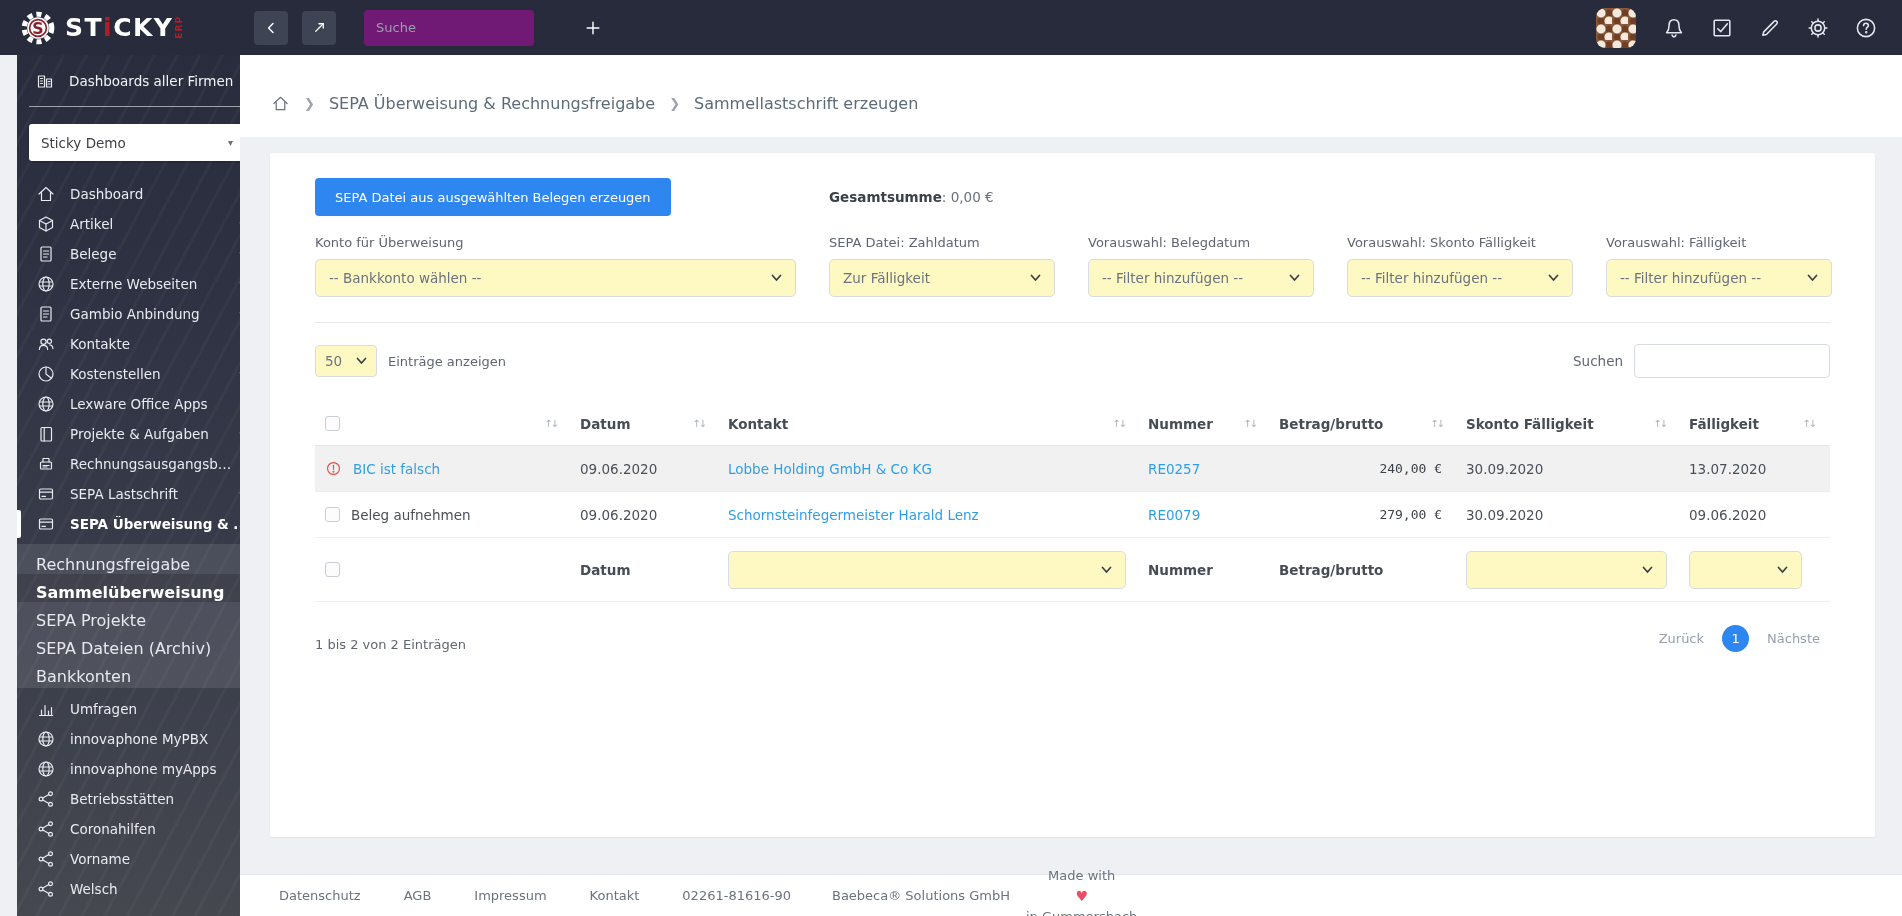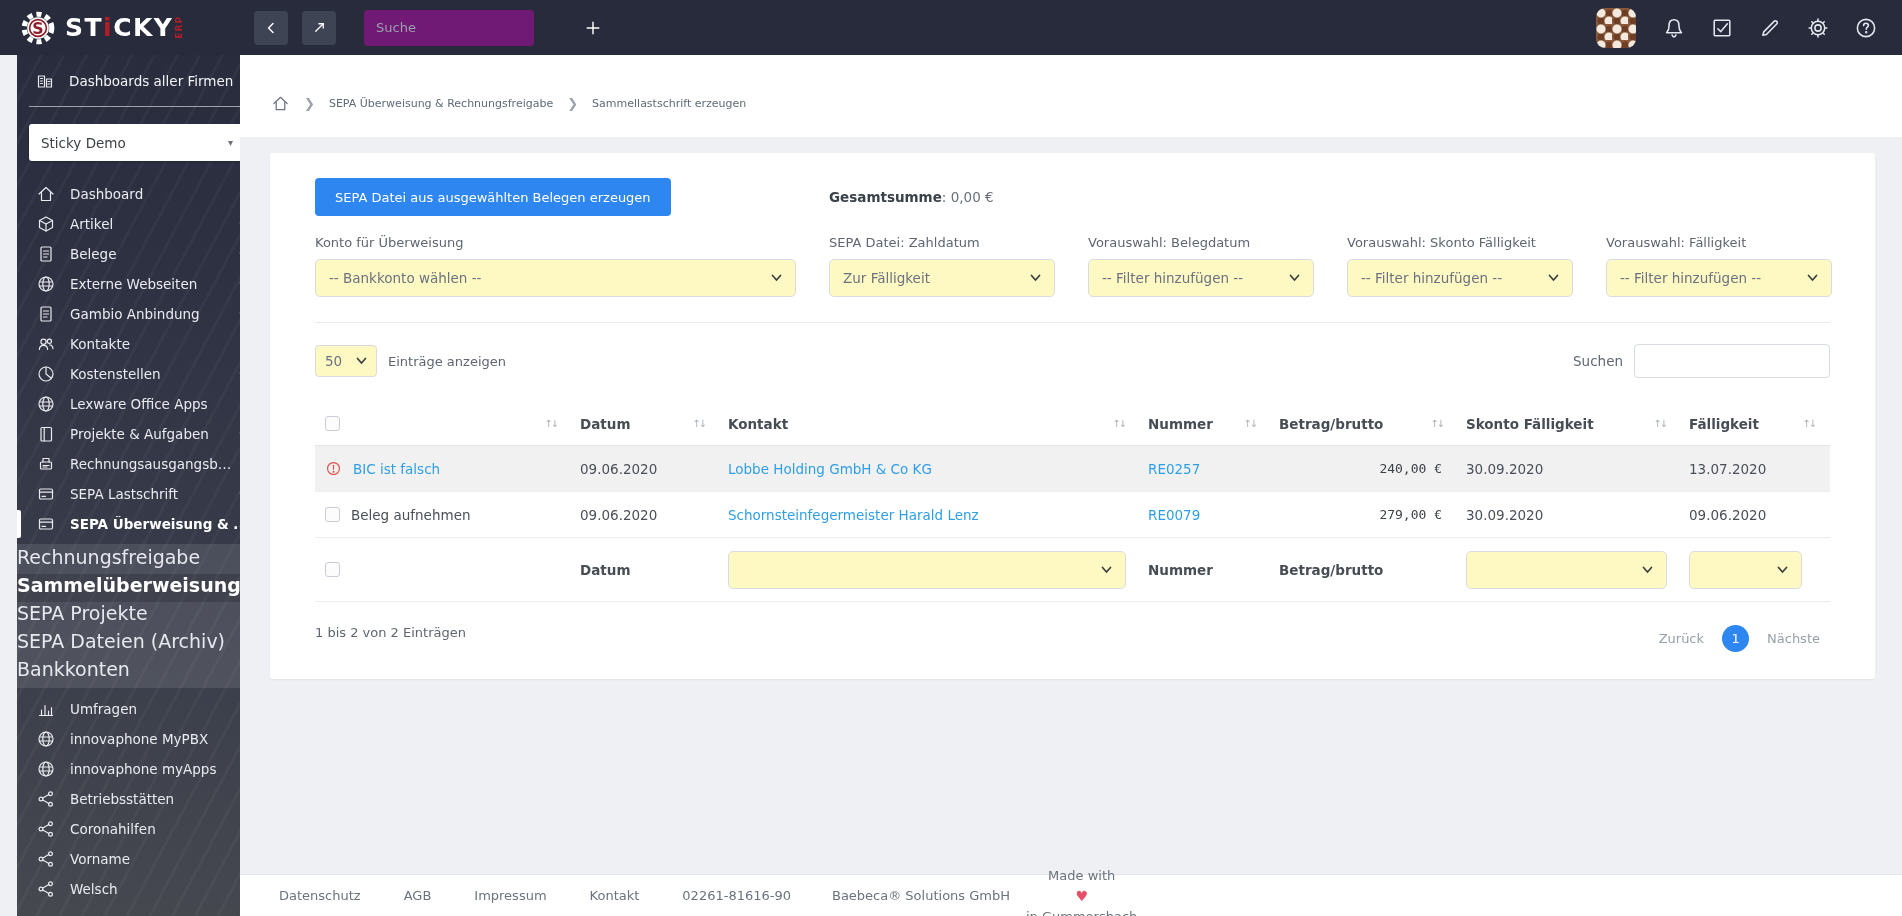--- a/index.html
+++ b/index.html
@@ -56,37 +56,37 @@
   .menu { margin-top:18px; }
   .m-item { height:30px; display:flex; align-items:center; padding-left:19px; cursor:pointer;
     font-size:13.5px; color:#e9ebf0; position:relative; }
   .m-item .si { flex:0 0 20px; }
   .m-item .lbl { margin-left:14px; white-space:nowrap; overflow:hidden; }
   .m-item .caret { margin-left:auto; margin-right:13px; font-size:9px; color:#d4d7de; }
   .m-item.active { font-weight:bold; color:#fff; }
   .m-item.active::before { content:""; position:absolute; left:0; top:1px; bottom:1px; width:4px;
     background:#fff; border-radius:0 2px 2px 0; }
   .submenu { margin-top:5px; background:rgba(255,255,255,.10); padding:2px 0; }
-  .s-item { height:28px; display:flex; align-items:flex-start; cursor:pointer;
-    font-size:19px; color:#e6e8ee; }
+  .s-item { height:28px; display:flex; align-items:flex-end; padding-left:19px; cursor:pointer;
+    font-size:16px; color:#e6e8ee; }
   .s-item.active { font-weight:bold; color:#fff; background:rgba(0,0,0,.16); }
   .menu2 { margin-top:6px; }
   .si { width:20px; height:20px; }
   .si svg, .si path, .si circle, .si rect, .si ellipse { stroke:#e9ebf0; fill:none;
     stroke-width:1.2; stroke-linecap:round; stroke-linejoin:round; }
 
   
   .main { position:absolute; top:55px; left:240px; width:1662px; height:861px; background:#eef0f4; }
   .crumb-band { height:82px; background:#fff; display:flex; align-items:center;
     padding:14px 0 0 31px; }
   .crumb-band .home { color:#6a7480; cursor:pointer; }
   .crumb-sep { margin:0 14px; color:#9aa3ad; font-size:13px; }
-  .crumb-item { font-size:11px; color:#5d6b78; cursor:pointer; }
-
-  .card { margin:16px 27px 0 30px; height:526px; background:#fff; border-radius:2px;
+  .crumb-item { font-size:16px; color:#5d6b78; cursor:pointer; }
+
+  .card { margin:16px 27px 0 30px; height:684px; background:#fff; border-radius:2px;
     box-shadow:0 1px 2px rgba(0,0,0,.05); padding:25px 45px 0 45px; position:relative; }
   .grid5 { display:grid; grid-template-columns:481px 226px 226px 226px 226px; column-gap:33px; }
   .row-top { align-items:center; }
   .btn-primary { grid-column:1; height:38px; background:#2e86f0; border:none; border-radius:4px;
     color:#fff; font-size:13px; padding:0 20px; cursor:pointer; justify-self:start;
     font-family:"DejaVu Sans","Liberation Sans",sans-serif; }
   .total { grid-column:2 / span 4; font-size:13.5px; color:#68707c; }
   .total b { color:#3a4149; }
   .row-filters { margin-top:19px; }
   .filter label { display:block; font-size:13px; color:#5f6672; margin-bottom:9px; }
@@ -120,21 +120,21 @@
   .warn { width:17px; height:17px; flex:0 0 auto; }
   .warn svg { stroke:#e0534a; fill:none; stroke-width:1.4; stroke-linecap:round; }
   .rlink { color:#2f9fe5; text-decoration:none; cursor:pointer; }
   .amount { justify-content:flex-end; padding-right:14px;
     font-family:"DejaVu Sans Mono","Liberation Mono",monospace; font-size:13px; color:#3d4248;text-align:center; }
   .tfilter { height:64px; align-items:center; border-bottom:1px solid #ededed; }
   .tf-label { font-size:13.5px; font-weight:bold; color:#474d55; padding-left:10px; }
   .tf-sel { margin:0 12px 0 10px; }
   .tf-sel .select { height:38px; }
 
-  .row-page { margin-top:23px; display:flex; align-items:flex-start; }
+  .row-page { margin-top:23px; display:flex; align-items:flex-end; }
   .tinfo { font-size:13px; color:#5f6670; }
   .pager { margin-left:auto; display:flex; align-items:center; }
   .pg-btn { font-size:13px; color:#97a0ab; padding:6px 10px; cursor:pointer; }
   .pg-num { width:27px; height:27px; border-radius:50%; background:#2e86f0; color:#fff;
     font-size:13px; display:flex; align-items:center; justify-content:center; margin:0 8px; cursor:pointer; }
 
   .page-footer { position:absolute; bottom:0; left:0; right:0; height:42px; background:#fff;
     border-top:1px solid #e3e6ea; display:flex; align-items:center; padding-left:39px;
     font-size:13px; color:#6a737e; }
   .flink { margin-right:43px; cursor:pointer; }

